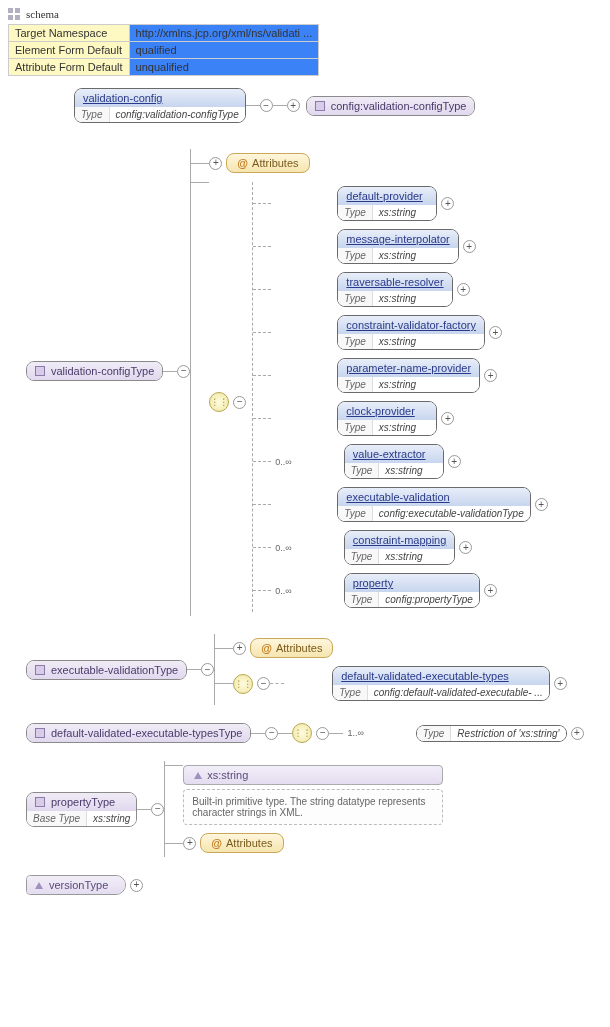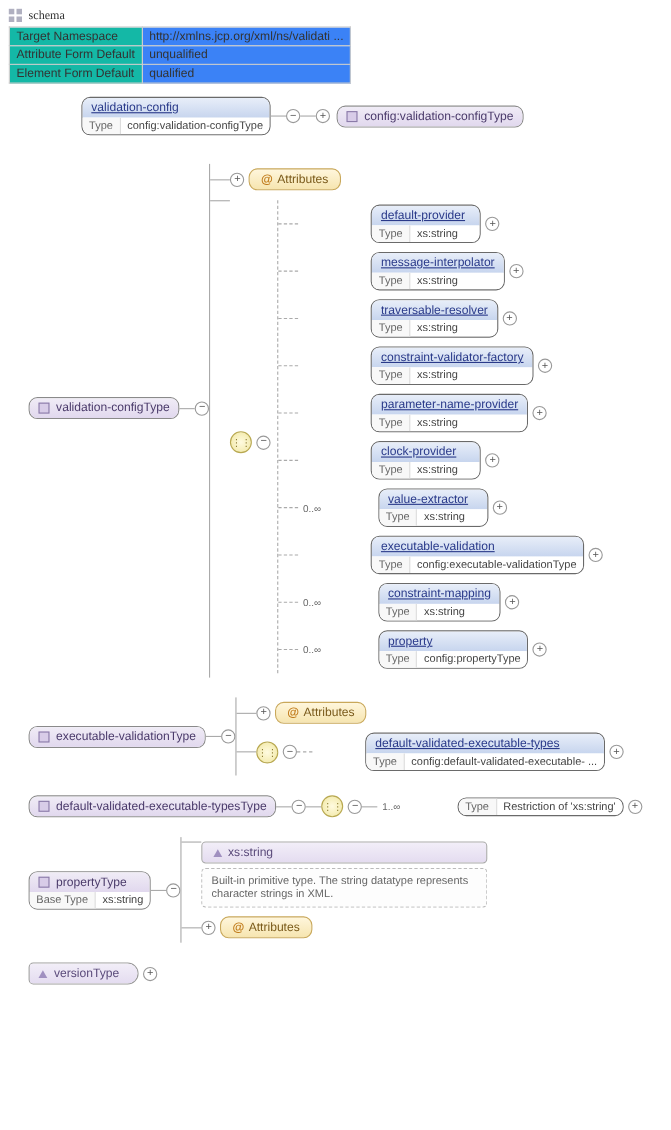--- a/index.html
+++ b/index.html
@@ -30,37 +30,38 @@
   .info-table {
     border-collapse: collapse;
     margin-bottom: 12px;
     font-size: 11px;
   }
   .info-table td {
     border: 1px solid #ccc;
     padding: 2px 6px;
     background: #3b82f6;
   }
-  .info-table td:first-child { background: #14b8a6; }
+  .info-table td:first-child { background: #fef9c3; }
 
   .node {
     display: inline-flex;
     flex-direction: column;
     border-radius: 8px;
     overflow: hidden;
     min-width: 100px;
   }
   .node-header {
     padding: 3px 8px;
     white-space: nowrap;
   }
   .node-row {
     display: flex;
     background: #fff;
     font-size: 10px;
+    font-style: italic;
   }
   .node-row .k {
     padding: 2px 6px;
     border-right: 1px solid #ddd;
     color: #666;
     background: #f8f8f8;
   }
   .node-row .v {
     padding: 2px 6px;
     color: #444;
@@ -205,26 +206,26 @@
     </span>
   <span>schema</span>
 </div>
 <table class="info-table">
   <tbody>
       <tr>
     <td>Target Namespace</td>
     <td>http://xmlns.jcp.org/xml/ns/validati ...</td>
   </tr>
   <tr>
+    <td>Element Form Default</td>
+    <td>qualified</td>
+  </tr>
+  <tr>
     <td>Attribute Form Default</td>
     <td>unqualified</td>
-  </tr>
-  <tr>
-    <td>Element Form Default</td>
-    <td>qualified</td>
   </tr>
 </tbody>
   </table>
 
 <div class="section row ml">
   <div class="node element">
     <div class="node-header"><a class="label">validation-config</a></div>
     <div class="node-row">
       <div class="k">Type</div>
       <div class="v">config:validation-configType</div>

